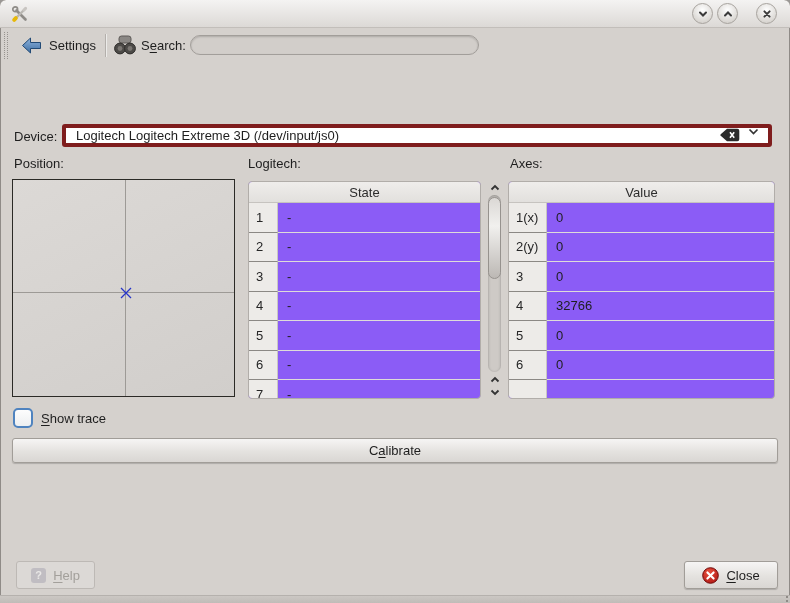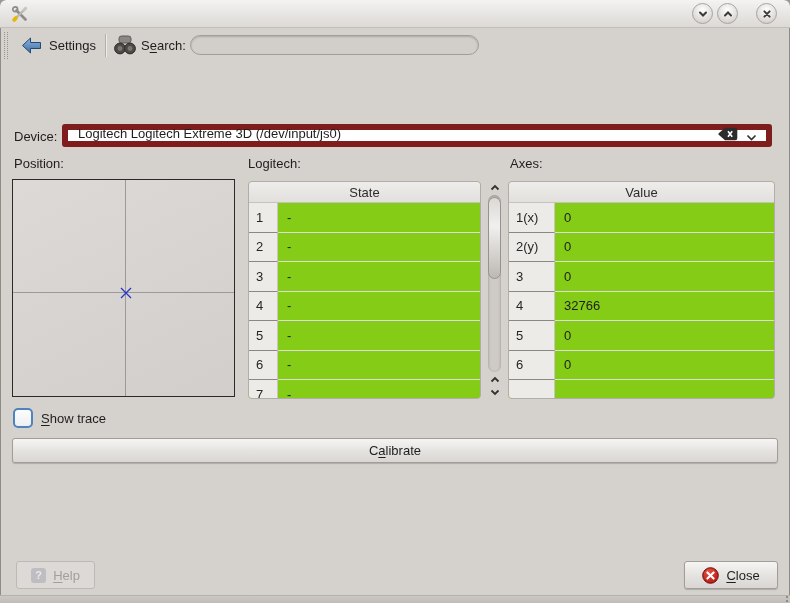--- a/index.html
+++ b/index.html
@@ -47,59 +47,59 @@
   .module-header {
     position:absolute; left:8px; top:77px; width:774px; height:38px;
     background:#ffffff; border:1px solid #c6c3bf;
   }
   .module-title { position:absolute; left:14px; top:10px; font-weight:bold; color:#141414; }
   .gamepad { position:absolute; right:14px; top:7px; }
   
   .device-label { position:absolute; left:14px; top:129px; }
   .combobox {
     position:absolute; left:62px; top:124px; width:710px; height:23px;
-    background:#ffffff; border:6px solid #7f1d1d; border-radius:3px;
-    display:flex; align-items:flex-end;
+    background:#ffffff; border:4px solid #7f1d1d; border-radius:3px;
+    display:flex; align-items:flex-start;
   }
   .combo-text { padding-left:10px; flex:1; white-space:nowrap; overflow:hidden; }
   .combo-clear { width:20px; height:14px; margin-right:8px; cursor:default; }
   .combo-arrow { margin-right:9px; cursor:default; }
   
   .sec-label { position:absolute; top:156px; color:#1e1e1e; }
   .sec-position { left:14px; }
   .sec-buttons { left:248px; }
   .sec-axes { left:510px; }
   
   .position-pad {
     position:absolute; left:12px; top:179px; width:223px; height:218px;
     background:linear-gradient(155deg, #dcd9d6, #d1cecb);
     border:1px solid #2b2a26;
   }
   .position-pad .vline { position:absolute; left:112px; top:0; bottom:0; width:1px; background:#9d9a96; }
   .position-pad .hline { position:absolute; top:112px; left:0; right:0; height:1px; background:#9d9a96; }
   .position-marker { position:absolute; left:107px; top:107px; }
   
   .ktable {
-    position:absolute; top:181px; height:218px; background:#84cc16;
+    position:absolute; top:181px; height:218px; background:#8b5cf6;
     border:1px solid #b1ada9; border-radius:4px; overflow:hidden;
   }
   .ktable.buttons { left:248px; width:233px; }
   .ktable.axes { left:508px; width:267px; }
   .ktable-header {
     height:21px; background:linear-gradient(#efedeb,#e2e0dd);
     border-bottom:1px solid #c6c3bf; display:flex; align-items:center;
     justify-content:center; color:#2c2c2c;
   }
   .trow { display:flex; height:29.5px; }
   .th-cell {
     background:#edebe8; border-right:1px solid #c9c6c2; border-bottom:1px solid #8b8884;
     display:flex; align-items:center; padding-left:7px; color:#262626; flex:none;
   }
   .buttons .th-cell { width:29px; }
-  .axes .th-cell { width:46px; }
+  .axes .th-cell { width:38px; }
   .td-cell { flex:1; border-bottom:1px solid #dedcd9; display:flex; align-items:center; padding-left:9px; }
   
   .scrollbar { position:absolute; left:486px; top:181px; width:17px; height:218px; }
   .sb-arrow { position:absolute; left:0; width:17px; height:13px; display:flex;
     align-items:center; justify-content:center; cursor:default; }
   .sb-arrow.top { top:0; }
   .sb-arrow.b-up { bottom:13px; }
   .sb-arrow.b-down { bottom:0; }
   .sb-track {
     position:absolute; left:2px; right:2px; top:14px; bottom:27px;

